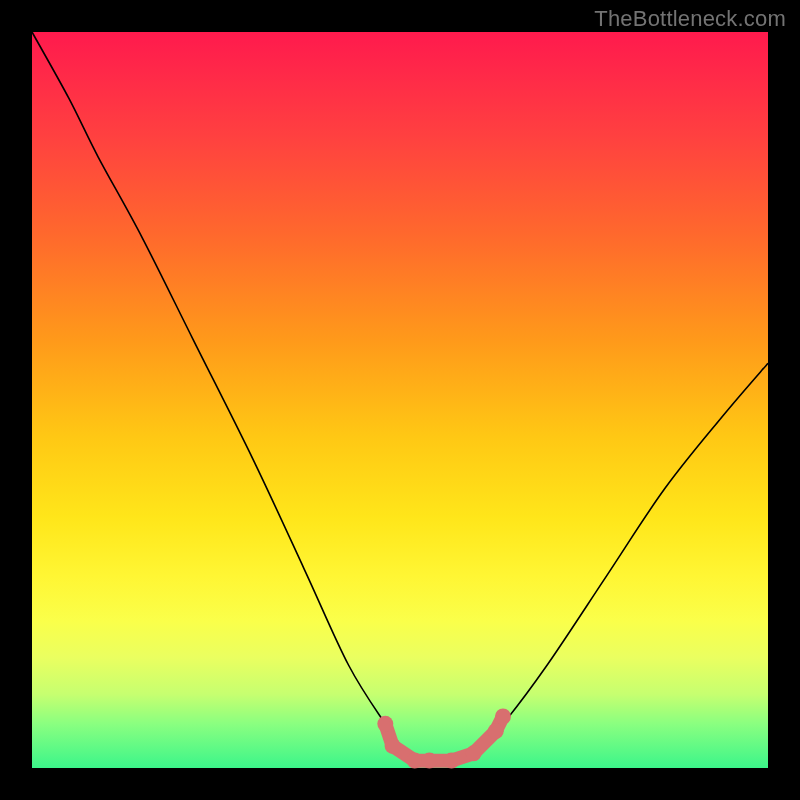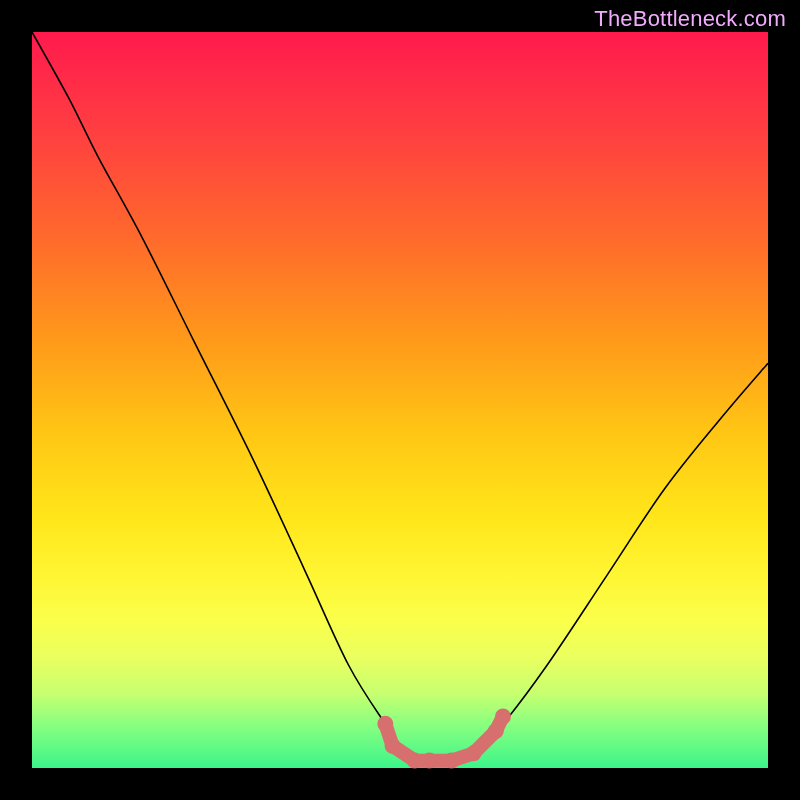--- a/index.html
+++ b/index.html
@@ -35,21 +35,21 @@
       #faff4a 80%,
       #eaff60 85%,
       #c6ff70 90%,
       #8aff80 94%,
       #3cf58a 100%);
   }
   .watermark {
     position: absolute;
     top: 6px;
     right: 14px;
-    color: #f0abfc;
+    color: #737373;
     font-size: 22px;
     font-weight: 500;
     letter-spacing: 0.2px;
     user-select: none;
   }
   svg.curve {
     position: absolute;
     left: 0;
     top: 0;
     width: 736px;

